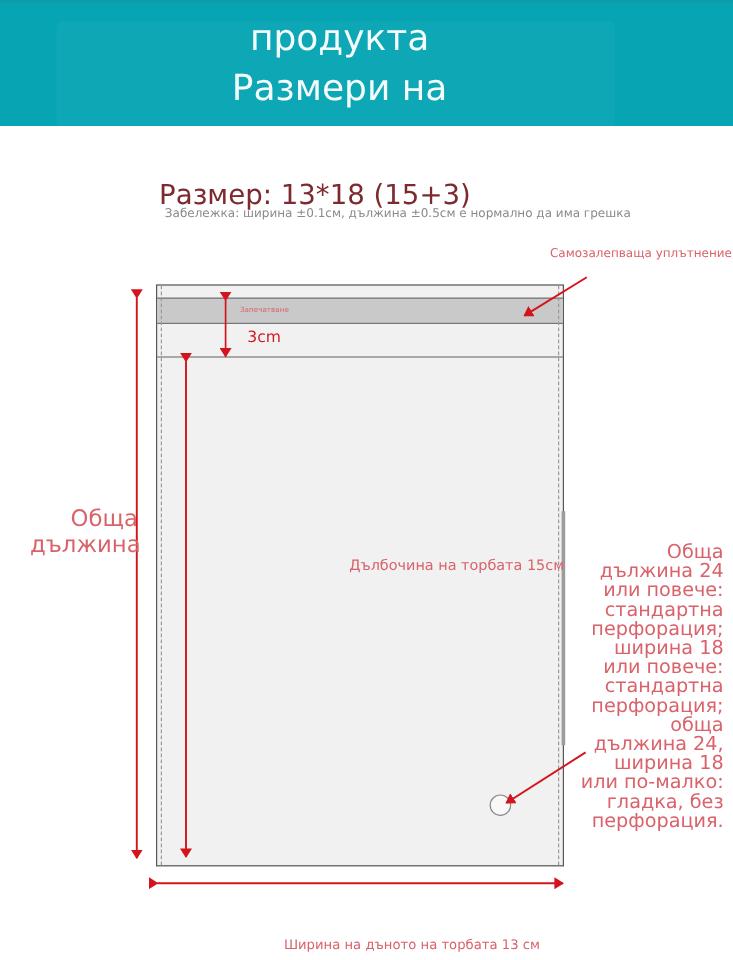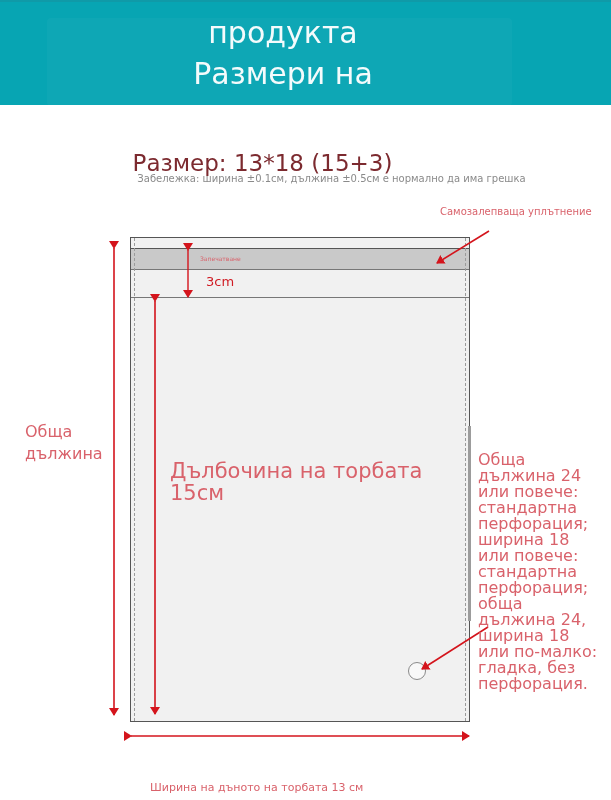--- a/index.html
+++ b/index.html
@@ -8,24 +8,24 @@
   .header { position:absolute; left:0; top:0; width:611px; height:105px; background:#07a5b3;
             border-top:2px solid #0f9aa8; box-sizing:border-box; }
   .header-inner { position:absolute; left:47px; top:16px; width:465px; height:88px;
             background:rgba(255,255,255,0.03); border-radius:4px; }
   .header-title { position:absolute; left:0; top:10px; width:566px; text-align:center;
             color:#f4fbfc; font-size:30px; line-height:41px; }
   .size-title { position:absolute; left:0; top:120px; width:485px; text-align:center;
             color:#7c2a2f; font-size:23px; padding-left:40px; box-sizing:border-box;margin-top:30px; }
   .note { position:absolute; left:0; top:173px; width:611px; text-align:center;
             color:#8a8a8a; font-size:10px; padding-left:52px; box-sizing:border-box; }
-  .label-red { color:#d9626b; position:absolute; text-align:left; }
+  .label-red { color:#d9626b; position:absolute; text-align:right; }
   .seal-label { left:440px; top:206px; font-size:10px; width:170px; }
-  .total-len { left:25px; top:421px; width:90px; font-size:16px; line-height:22px; }
-  .depth { left:170px; top:460px; width:300px; font-size:21px; line-height:22px; }
+  .total-len { left:25px; top:421px; width:90px; font-size:19px; line-height:22px; }
+  .depth { left:170px; top:460px; width:300px; font-size:12px; line-height:22px; }
   .perf { left:478px; top:452px; width:125px; font-size:16px; line-height:16px; }
   .width-label { left:150px; top:753px; width:300px; font-size:11px;margin-top:28px; }
   .three-cm { position:absolute; left:206px; top:274px; color:#d01c24; font-size:13px; }
   .zapech { position:absolute; left:200px; top:255px; color:#d9626b; font-size:6px; }
   .bag { position:absolute; left:130px; top:237px; width:340px; height:485px;
          background:#f1f1f1; border:1.5px solid #555; box-sizing:border-box; }
   .bag-strip-line { position:absolute; left:0; right:0; top:10px; height:0; border-top:1.5px solid #555; }
   .bag-seal { position:absolute; left:0; right:0; top:11px; height:20px; background:#c9c9c9; border-bottom:1px solid #777; }
   .bag-flap-line { position:absolute; left:0; right:0; top:59px; border-top:1.5px solid #777; }
   .bag-dash-l { position:absolute; left:3px; top:0; bottom:0; border-left:1px dashed #9a9a9a; }

